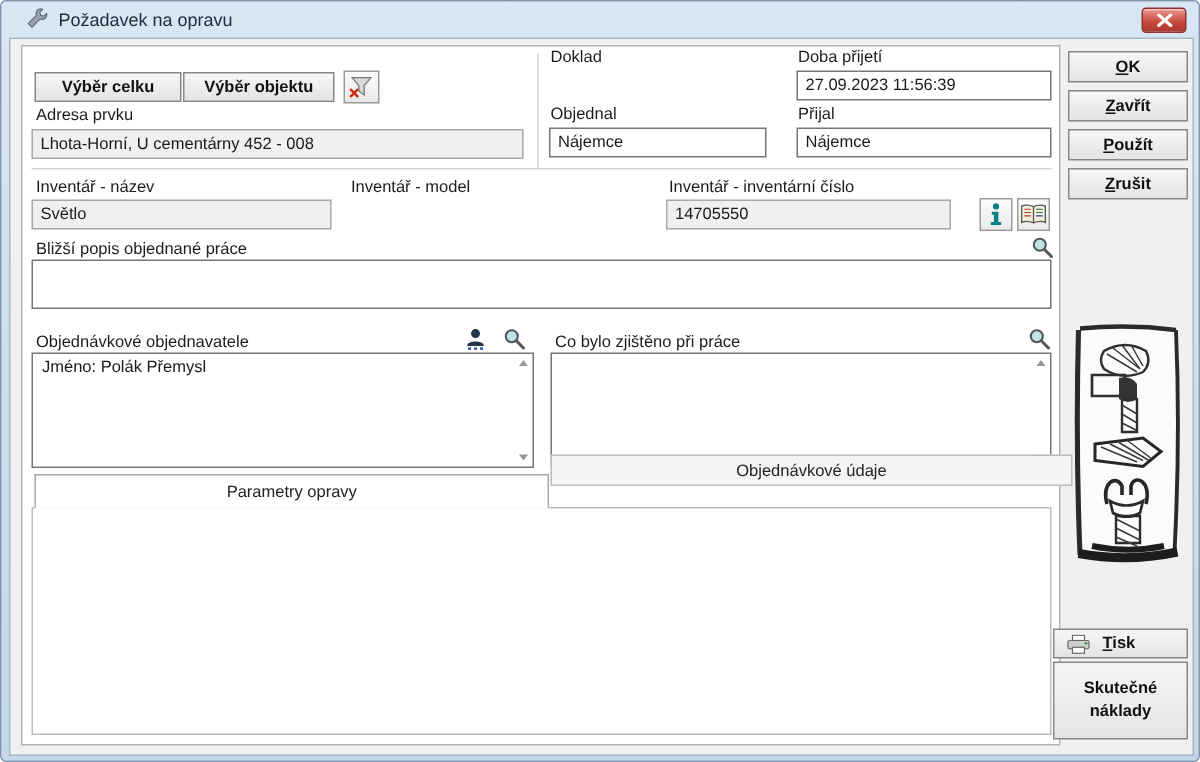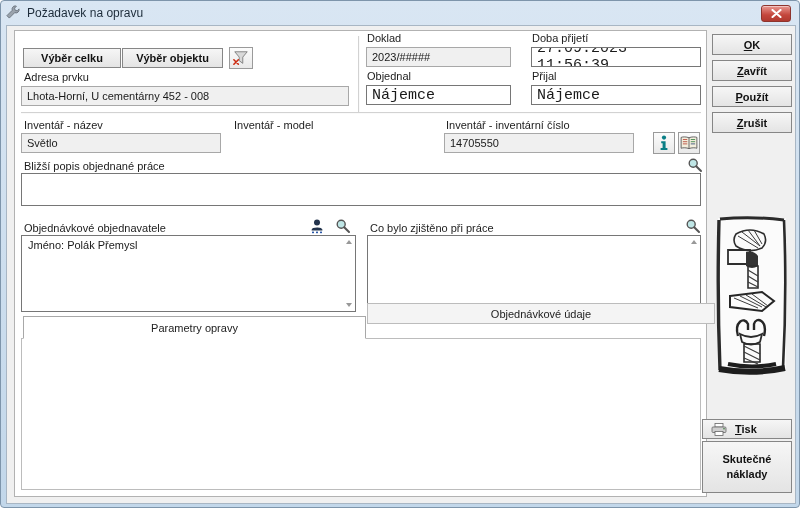--- a/index.html
+++ b/index.html
@@ -5,42 +5,42 @@
   * { box-sizing: border-box; margin: 0; padding: 0; }
   html,body { background:#fff; }
   body { font-family: "Liberation Sans", sans-serif; }
   #screen { position:relative; width:800px; height:508px; overflow:hidden;
             background:linear-gradient(180deg,#d9e6f3,#c2d7ea);
             border:1px solid #7e95ab; border-radius:4px; }
   .abs { position:absolute; }
 
   
   .titlebar { left:0; top:0; width:100%; height:24px;
-              display:flex; align-items:center; padding-left:4px;
+              display:flex; align-items:center; padding-left:16px;
               font-size:12px; color:#1d2c3a; }
   .title-text { margin-left:7px; }
   .closebtn { right:8px; top:4px; width:30px; height:17px;
               background:linear-gradient(180deg,#e99890,#c4463c 60%,#b03a30);
               border:1px solid #8e342d; border-radius:3px;
               display:flex; align-items:center; justify-content:center;
               box-shadow: inset 0 1px 0 rgba(255,255,255,.45); }
 
   
   .dialog { left:5px; top:24px; width:790px; height:479px; background:#f0f0f0;
             border:1px solid #a8b6c4; }
 
   
   .panel { left:13px; top:29px; width:693px; height:467px; background:#ffffff;
            border:1px solid #b2b2b2; }
 
   .lb { font-size:11px; color:#1c1c1c; white-space:nowrap; }
   .ro { background:#f0f0f0; border:1px solid #a8a8a8; font-size:11px; color:#1a1a1a;
         display:flex; align-items:center; padding:0 5px; overflow:hidden; }
-  .ed { background:#ffffff; border:1px solid #767676; font-size:15px; color:#1a1a1a;
-        display:flex; align-items:center; padding:0 5px; overflow:hidden;font-family:Liberation Mono, monospace; }
+  .ed { background:#ffffff; border:1px solid #767676; font-size:11px; color:#1a1a1a;
+        display:flex; align-items:center; padding:0 5px; overflow:hidden; }
   .btn { background:linear-gradient(180deg,#f6f6f6,#e4e4e4); border:1px solid #868686;
          font-weight:bold; font-size:11px; color:#111; display:flex; align-items:center;
          justify-content:center; cursor:default; }
   .btn u { text-decoration:underline; }
   .iconbtn { background:linear-gradient(180deg,#fcfcfc,#e9e9e9); border:1px solid #9a9a9a;
              display:flex; align-items:center; justify-content:center; }
   .combo { background:#fff; border:1px solid #767676; font-size:11px; color:#1a1a1a;
            display:flex; align-items:center; justify-content:space-between; padding:0 6px; }
   .ta { background:#fff; border:1px solid #767676; font-size:11px; color:#1a1a1a;
         padding:3px 6px; }
@@ -106,21 +106,20 @@
     </svg>
   </div>
 
   <div class="abs lb" style="left:23px;top:70px">Adresa prvku</div>
   <div class="abs ro" style="left:20px;top:85px;width:328px;height:20px">Lhota-Horní, U cementárny 452 - 008</div>
 
   <div class="abs vr" style="left:357px;top:35px;height:76px"></div>
   <div class="abs hr" style="left:20px;top:111px;width:680px"></div>
 
   <div class="abs lb" style="left:366px;top:31px">Doklad</div>
-  <div class="abs ro" style="left:365px;top:46px;width:145px;height:20px">2023/#####</div>
   <div class="abs lb" style="left:531px;top:31px">Doba přijetí</div>
   <div class="abs ed" style="left:530px;top:46px;width:170px;height:20px">27.09.2023 11:56:39</div>
   <div class="abs lb" style="left:366px;top:69px">Objednal</div>
   <div class="abs ed" style="left:365px;top:84px;width:145px;height:20px">Nájemce</div>
   <div class="abs lb" style="left:531px;top:69px">Přijal</div>
   <div class="abs ed" style="left:530px;top:84px;width:170px;height:20px">Nájemce</div>
 
   <div class="abs lb" style="left:23px;top:118px">Inventář - název</div>
   <div class="abs ro" style="left:20px;top:132px;width:200px;height:20px">Světlo</div>
   <div class="abs lb" style="left:233px;top:118px">Inventář - model</div>

